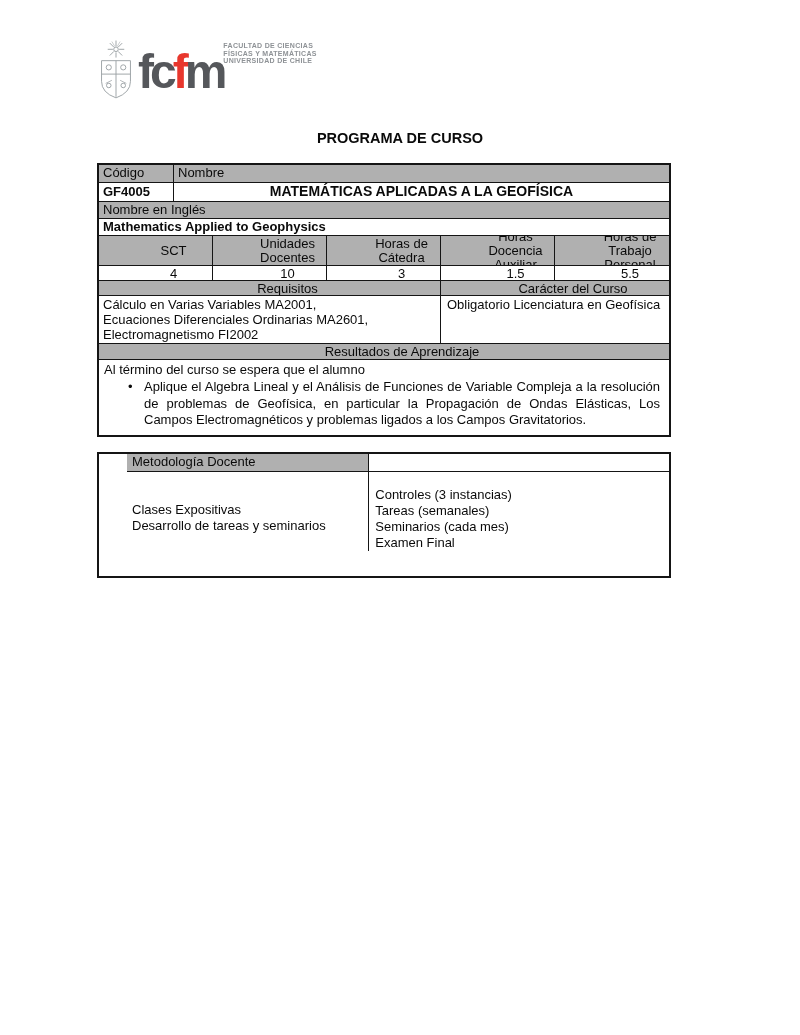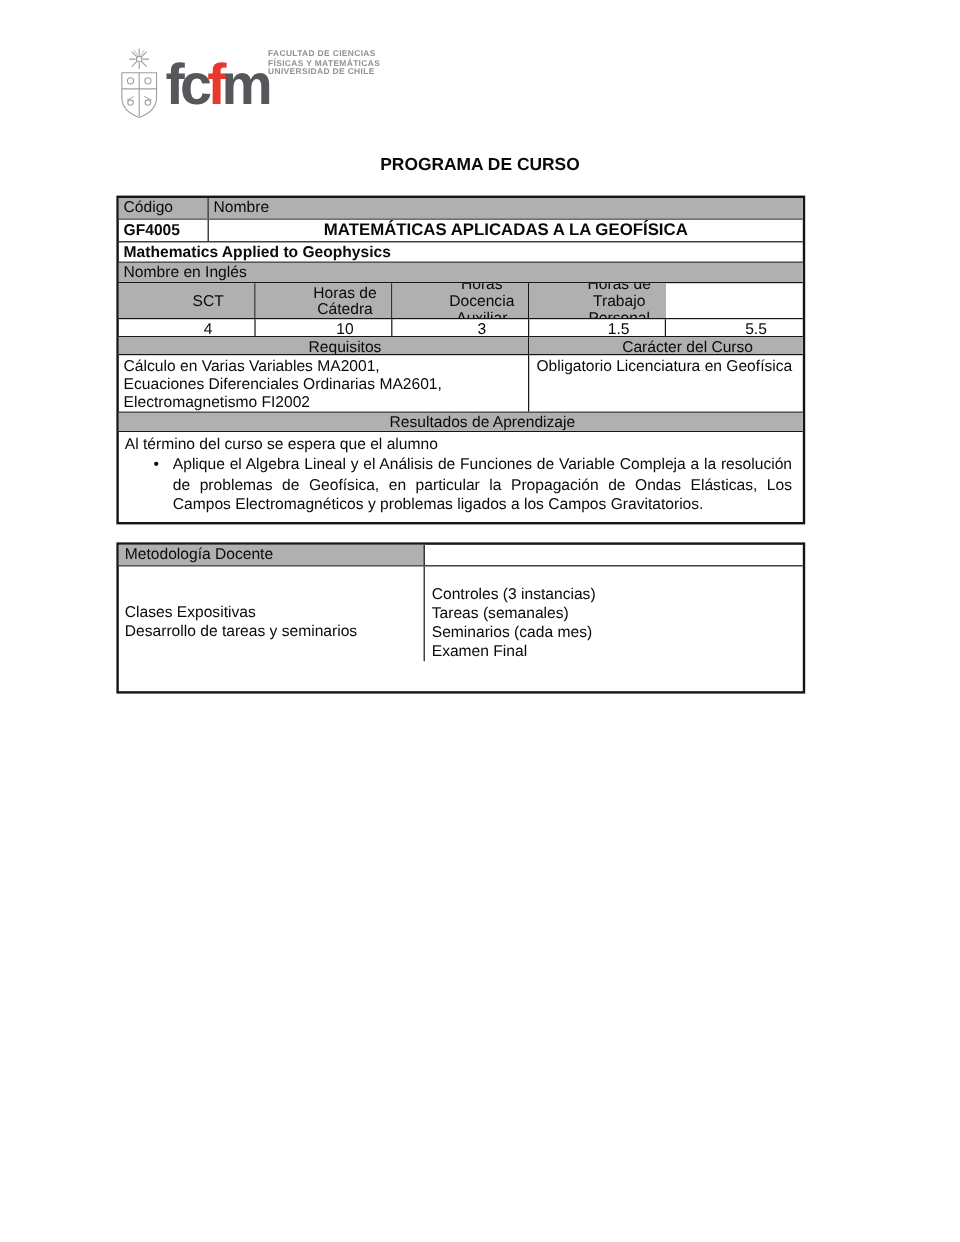--- a/index.html
+++ b/index.html
@@ -64,21 +64,21 @@
   .course-name { text-align:center; font-weight:bold; font-size:14px; line-height:17px; }
   .req-lines { padding:1px 4px; font-size:13px; line-height:15.2px; }
   .caracter-val { padding:1px 6px; font-size:13px; line-height:15.5px; }
   .outcomes { padding:2px 5px 0 5px; font-size:13px; }
   .outcome-intro { line-height:16px; }
   .bullet-line { display:flex; margin-top:1px; }
   .bullet-glyph { width:16px; margin-left:24px; flex:none; line-height:16px; }
   .bullet-text { flex:1; text-align:justify; line-height:16.5px; padding-right:4px; }
 
   
-  .tbl2 { top:452px; height:126px; }
+  .tbl2 { top:452px; height:126px;padding-left:28px; }
   .t2-head { height:18px; }
   .t2-body { flex:1; }
   .c-met { width:44.7%; flex:none; }
   .c-eval { flex:1; }
   .t2-hcell { padding-left:5px; line-height:15.5px; font-size:13px; }
   .met-lines { padding:30px 0 0 5px; font-size:13px; line-height:16px; }
   .eval-lines { padding:15px 0 0 6px; font-size:13px; line-height:16px; }
 </style>
 </head>
 <body>
@@ -124,28 +124,31 @@
   <div class="tbl tbl1">
     <div class="row r-h18">
       <div class="cell hdr c-codigo pl4 lh16 fs13">Código</div>
       <div class="cell hdr c-rest lastc pl4 lh16 fs13">Nombre</div>
     </div>
     <div class="row r-h19">
       <div class="cell c-codigo pl4 b fs13" style="line-height:17px;">GF4005</div>
       <div class="cell c-rest lastc course-name">MATEMÁTICAS APLICADAS A LA GEOFÍSICA</div>
     </div>
     <div class="row r-h17">
+      <div class="cell hdr c-rest lastc pl4 lh15 fs13">Nombre en Inglés</div>
+    </div>
+    <div class="row r-h17">
       <div class="cell c-rest lastc pl4 b lh15 fs13">Mathematics Applied to Geophysics</div>
     </div>
-    <div class="row r-h17">
-      <div class="cell hdr c-rest lastc pl4 lh15 fs13">Nombre en Inglés</div>
-    </div>
     <div class="row r-h30">
       <div class="cell hdr c-20 vctr fs13">
           <span class="hwrap">SCT</span>
+        </div>
+      <div class="cell hdr c-20 vctr fs13">
+          <span class="hwrap w70">Unidades Docentes</span>
         </div>
       <div class="cell hdr c-20 vctr fs13">
           <span class="hwrap">Horas de Cátedra</span>
         </div>
       <div class="cell hdr c-20 vctr fs13">
           <span class="hwrap w95">Horas Docencia Auxiliar</span>
         </div>
       <div class="cell hdr c-20 lastc vctr fs13">
           <span class="hwrap w105">Horas de Trabajo Personal</span>
         </div>

